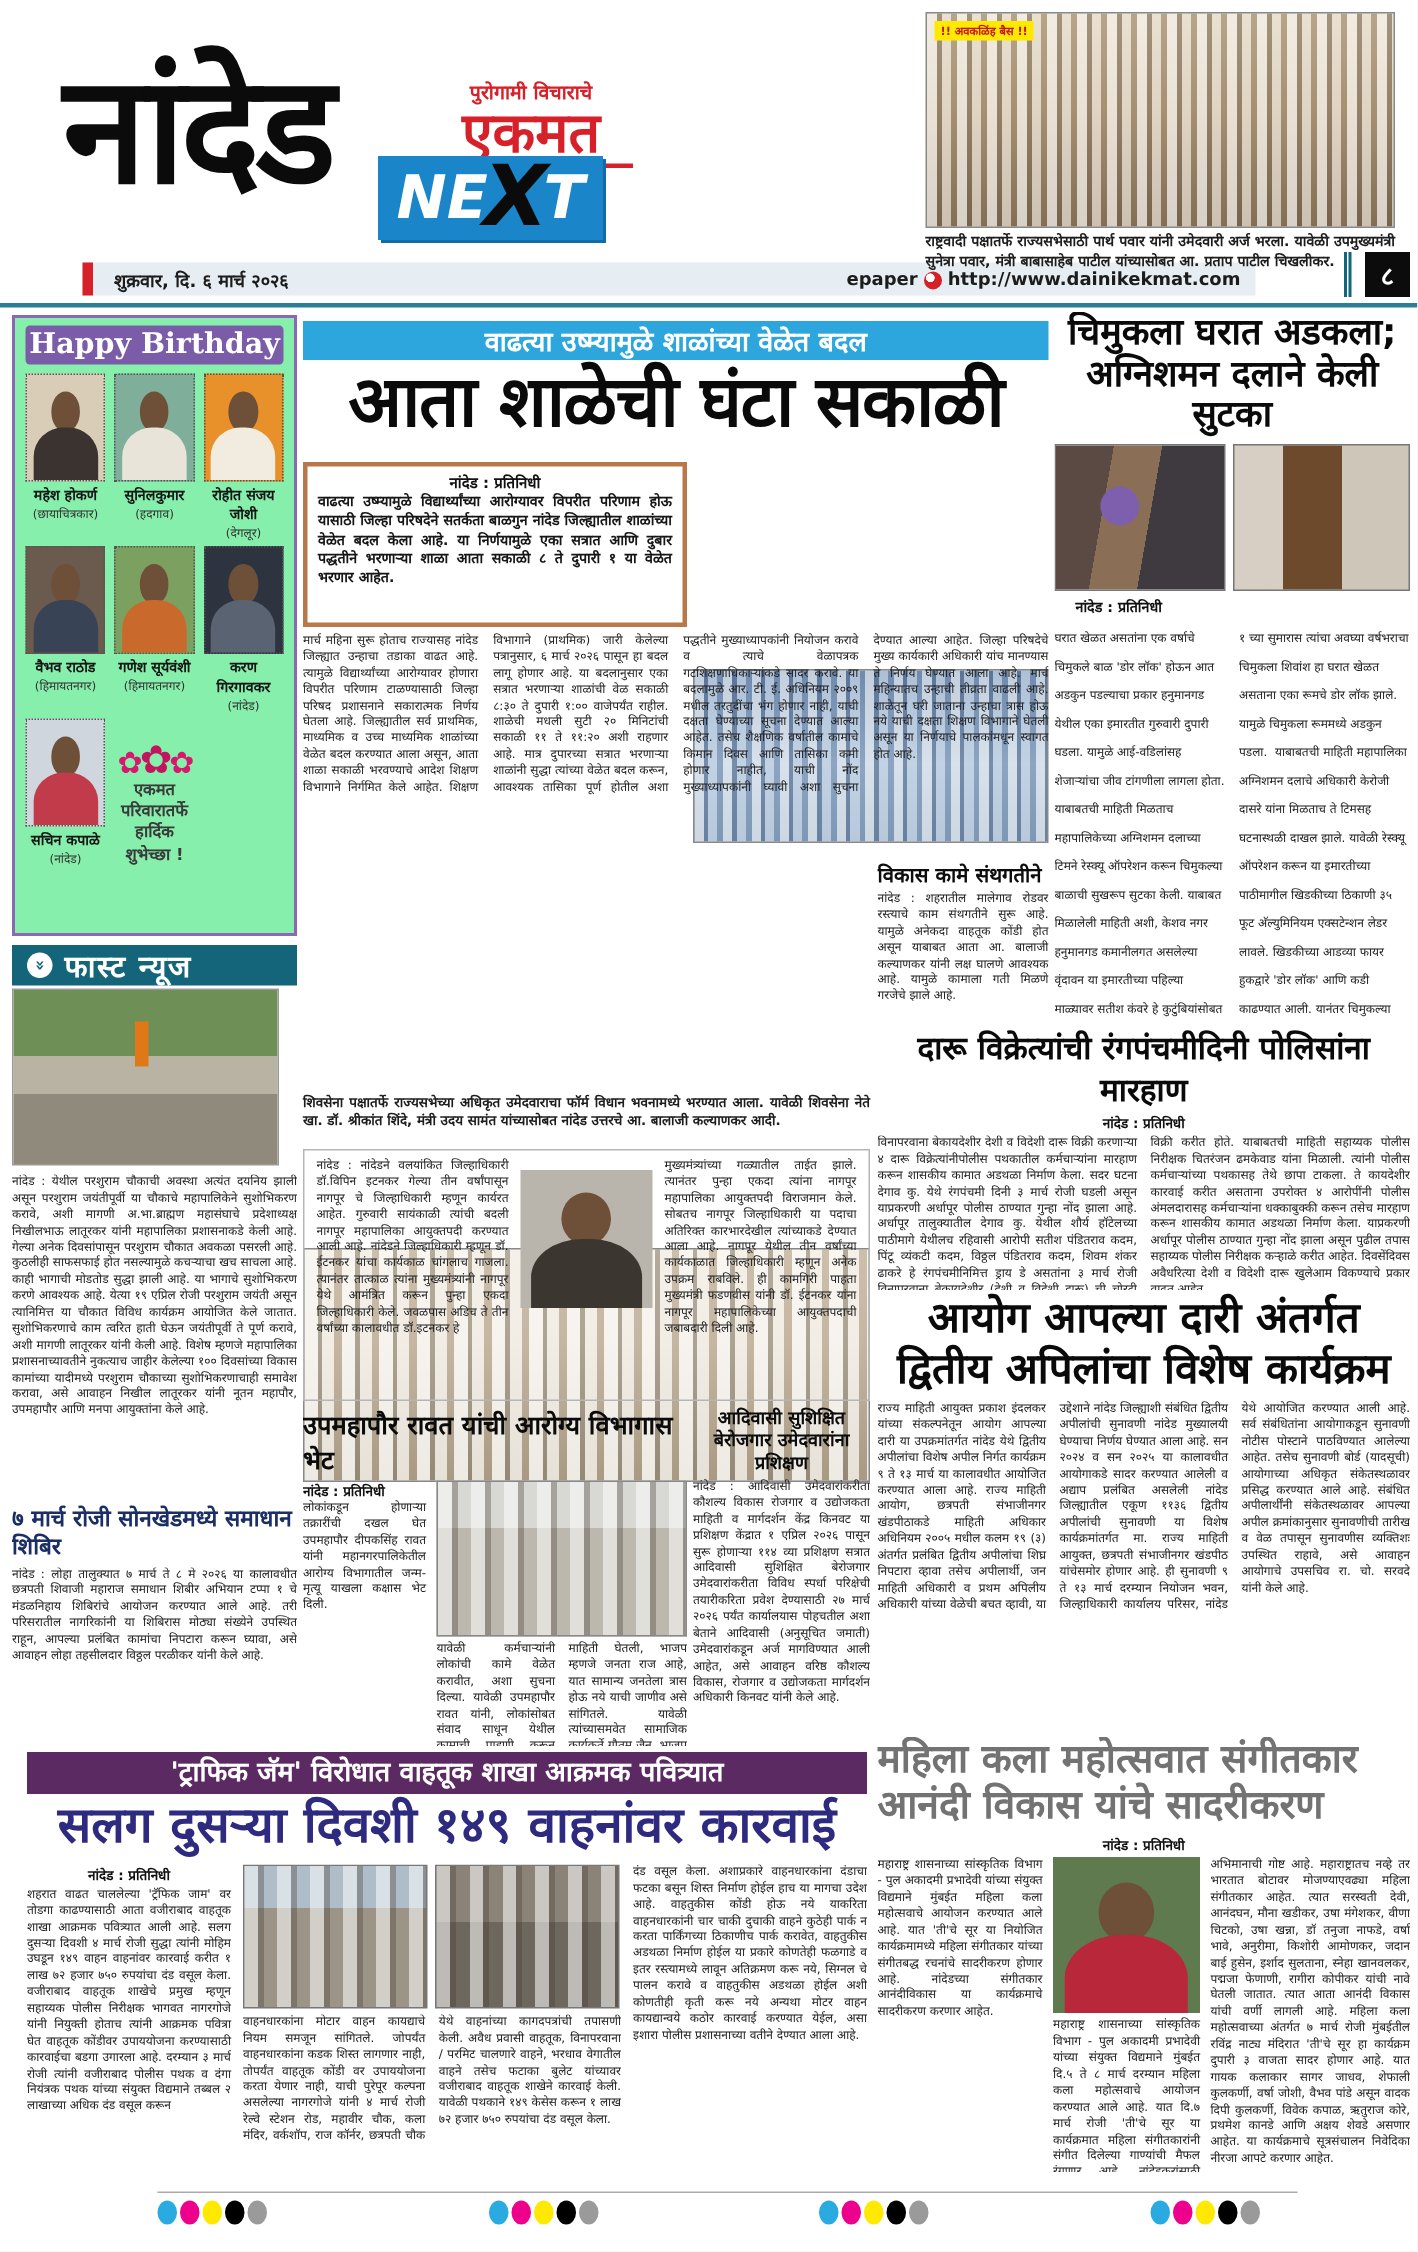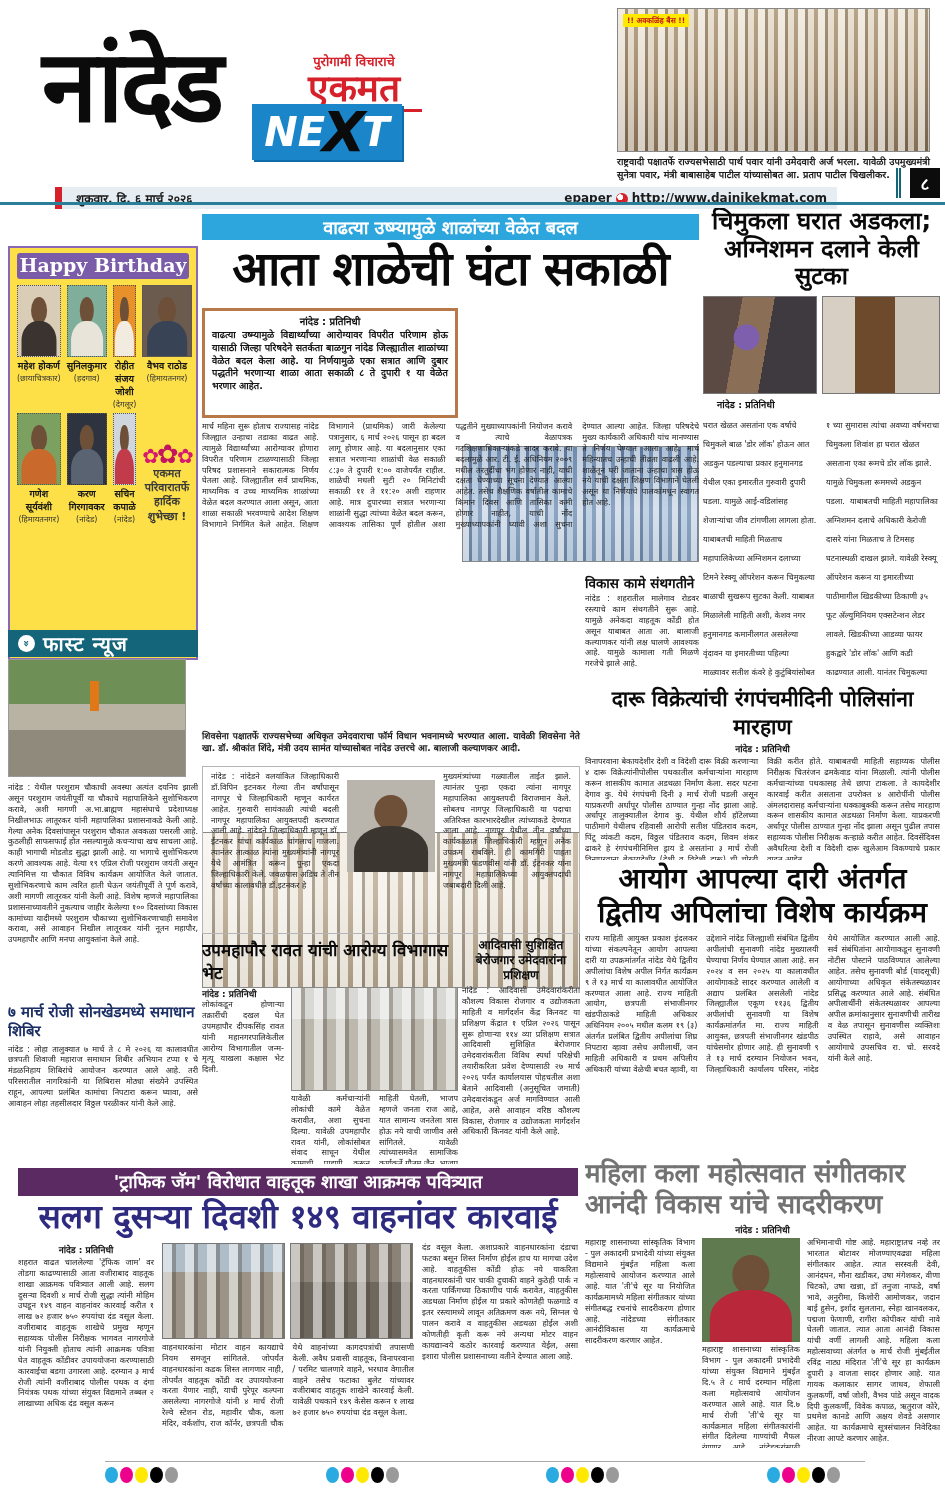--- a/index.html
+++ b/index.html
@@ -58,35 +58,35 @@
   }
 
   
   #masthead-city { left:42px; top:34px; font-size:100px; line-height:1.05; font-weight:900; color:#0b0b0b; letter-spacing:-3px; }
   #brand-block { left:286px; top:52px; width:136px; text-align:center; color:#d6212a; }
   #brand-tagline { font-size:13px; font-weight:bold; }
   #brand-name { font-size:37px; font-weight:900; line-height:1; border-bottom:3px solid #d6212a; padding-bottom:2px; }
   #next-box { left:252px; top:104px; width:150px; height:56px; background:#1a85c8; display:flex; align-items:center; justify-content:center; box-shadow:2px 2px 0 #0e6ca8; }
   #next-box span { font-style:italic; font-weight:900; color:#fff; font-size:40px; line-height:1; }
   #next-box .x { color:#0b0b0b; font-size:56px; margin:0 -3px; }
-  #date-bar { left:55px; top:175px; width:782px; height:22px; background:#e6edf3; display:flex; align-items:center; justify-content:space-between; border-left:7px solid #d6212a; padding:0 10px 0 14px;margin-top:12px; }
+  #date-bar { left:55px; top:175px; width:782px; height:22px; background:#e6edf3; display:flex; align-items:center; justify-content:space-between; border-left:7px solid #d6212a; padding:0 10px 0 14px; }
   #date-text { font-size:12px; font-weight:bold; color:#1c1c1c; }
   #epaper-wrap { display:flex; align-items:flex-end; gap:4px; font-size:12px; font-weight:bold; color:#1c1c1c; }
   #epaper-icon { width:12px; height:12px; border-radius:50%; background:radial-gradient(circle at 35% 35%, #fff 0 25%, #d6212a 28%); display:inline-block; }
   #top-photo { left:617px; top:8px; width:313px; height:144px; border:1px solid #888; }
   #top-sticker { position:absolute; left:5px; top:5px; background:#ffe900; color:#c41414; font-size:7.5px; font-weight:bold; padding:2px 4px; line-height:1.2; text-align:center; }
   #top-caption { left:617px; top:156px; width:313px; font-size:9.5px; font-weight:bold; line-height:1.35; color:#1d1d1d; }
   #page-num-rule { left:896px; top:168px; width:5px; height:30px; border-left:2px solid #14647a; border-right:2px solid #14647a; }
   #page-num { left:910px; top:168px; width:30px; height:30px; background:#0c0c0c; color:#fff; font-size:17px; font-weight:bold; display:flex; align-items:center; justify-content:center; }
   #header-rule { left:0; top:202px; width:945px; height:3px; background:#2a7e98; }
 
   
-  #birthday { left:8px; top:210px; width:190px; height:414px; background:#fde047; border:2px solid #8a68b5; padding:5px 7px;margin-top:36px; }
+  #birthday { left:8px; top:210px; width:190px; height:414px; background:#86efac; border:2px solid #8a68b5; padding:5px 7px; }
   #birthday-header { background:#7b5ca8; color:#fff; font-family:"DejaVu Serif", serif; font-size:19px; font-weight:bold; text-align:center; border-radius:3px; padding:1px 0 3px; }
-  .bd-grid { display:grid; grid-template-columns:1fr 1fr 1fr 1fr; column-gap:6px; row-gap:4px; margin-top:6px; }
+  .bd-grid { display:grid; grid-template-columns:1fr 1fr 1fr; column-gap:6px; row-gap:4px; margin-top:6px; }
   .bd-cell { text-align:center; }
   .bd-photo { width:100%; height:72px; border:1px dotted #555; }
   .bd-name { font-size:9.5px; font-weight:bold; margin-top:2px; color:#151515; }
   .bd-place { font-size:8px; color:#333; }
   #bd-wish-cell { display:flex; flex-direction:column; align-items:center; justify-content:flex-end; }
   #flowers { font-size:20px; color:#d6186e; line-height:1; letter-spacing:-2px; }
   #flowers .f2 { font-size:26px; color:#c2145f; }
   #bd-wish { font-size:11px; font-weight:bold; color:#3a3a3a; line-height:1.3; text-align:center; }
 
   

